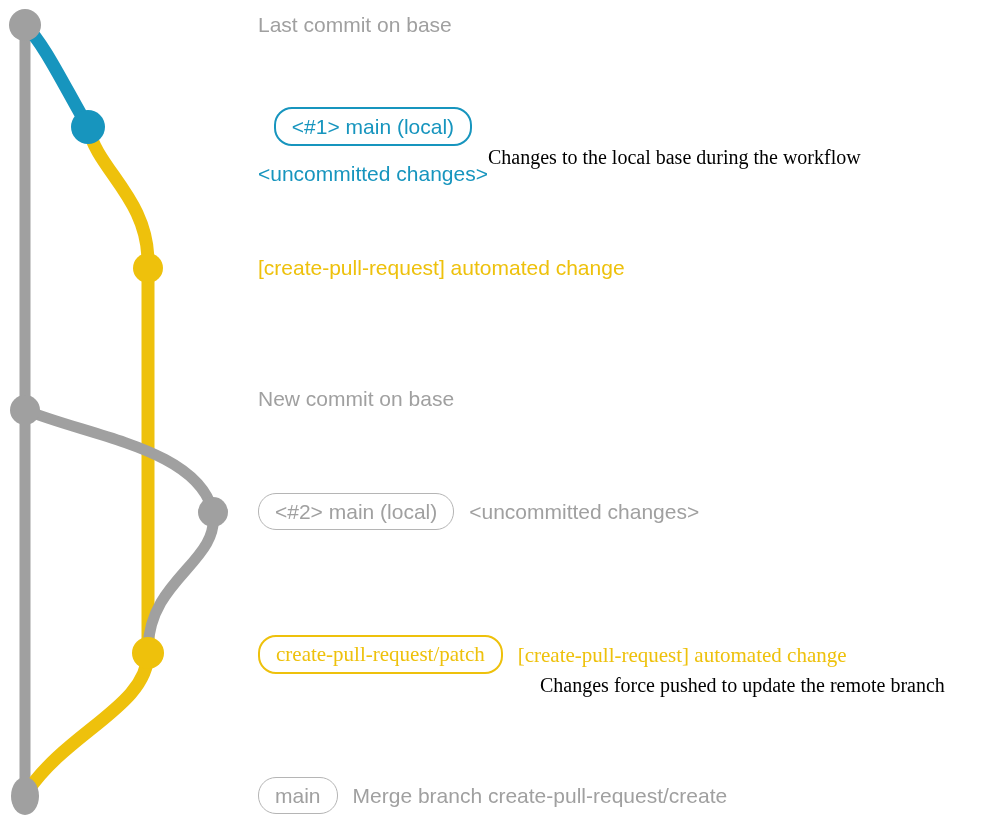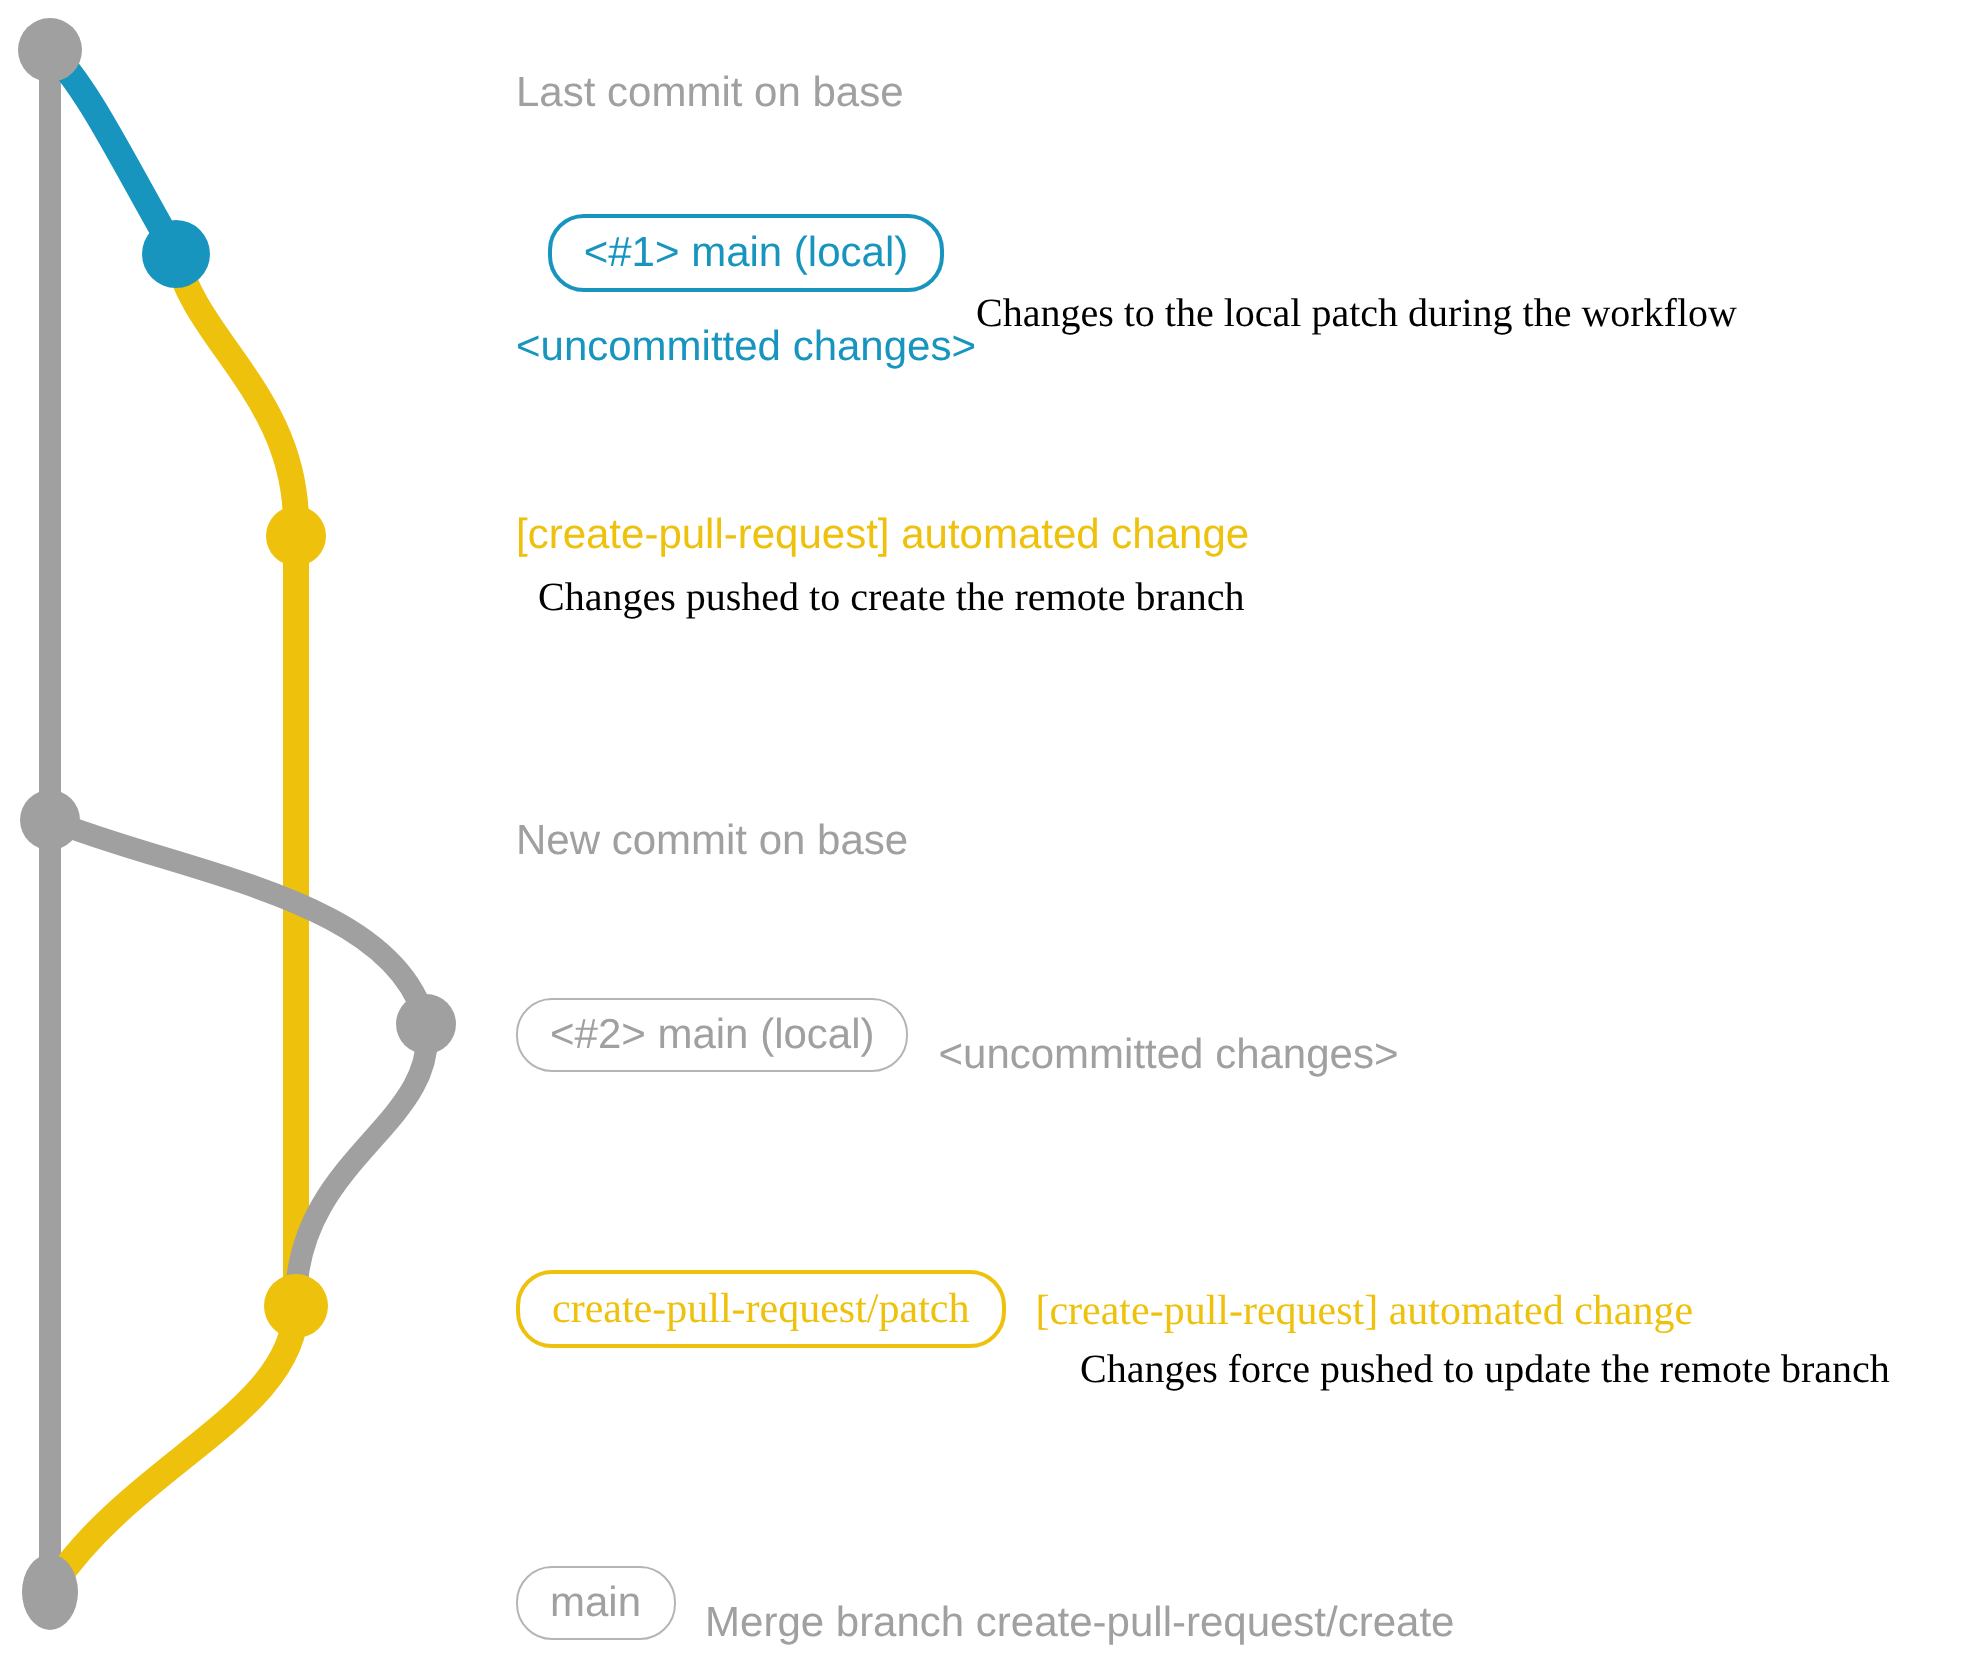--- a/index.html
+++ b/index.html
@@ -24,21 +24,21 @@
     left: 258px;
     display: flex;
     align-items: center;
     gap: 15px;
     white-space: nowrap;
   }
   .title, .heading {
     font-size: 21px;
     line-height: 26px;
   }
-  .title.gray, .heading.gray { color: var(--gray); margin-top: 22px; }
+  .title.gray, .heading.gray { color: var(--gray); }
   .heading.blue { color: var(--blue); }
   .heading.yellow { color: var(--yellow); }
 
   .badge {
     display: inline-block;
     font-size: 21px;
     line-height: 27px;
     padding: 4px 16px;
     border-radius: 18px;
     border: 2px solid;
@@ -93,26 +93,25 @@
   </svg>
 
   <div class="row" id="row-last-commit">
     <span class="title gray">Last commit on base</span>
   </div>
 
   <div class="row" id="row-commit1">
     <span class="badge blue">&lt;#1&gt; main (local)</span>
     <span class="heading blue">&lt;uncommitted changes&gt;</span>
   </div>
-  <div class="desc" id="desc-commit1">Changes to the local patch during the workflow</div>
+  <div class="desc" id="desc-commit1">Changes to the local base during the workflow</div>
 
   <div class="row" id="row-cpr1">
     <span class="heading yellow">[create-pull-request] automated change</span>
   </div>
-  <div class="desc" id="desc-cpr1">Changes pushed to create the remote branch</div>
 
   <div class="row" id="row-new-commit">
     <span class="title gray">New commit on base</span>
   </div>
 
   <div class="row" id="row-commit2">
     <span class="badge gray">&lt;#2&gt; main (local)</span>
     <span class="heading gray">&lt;uncommitted changes&gt;</span>
   </div>
 

